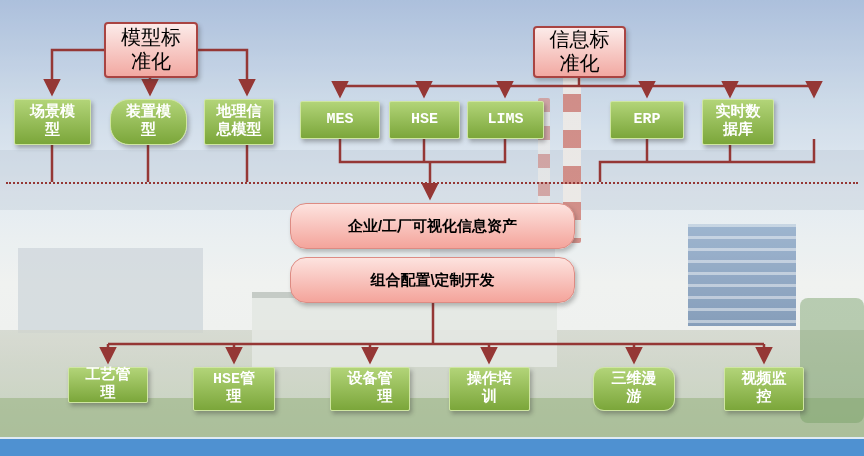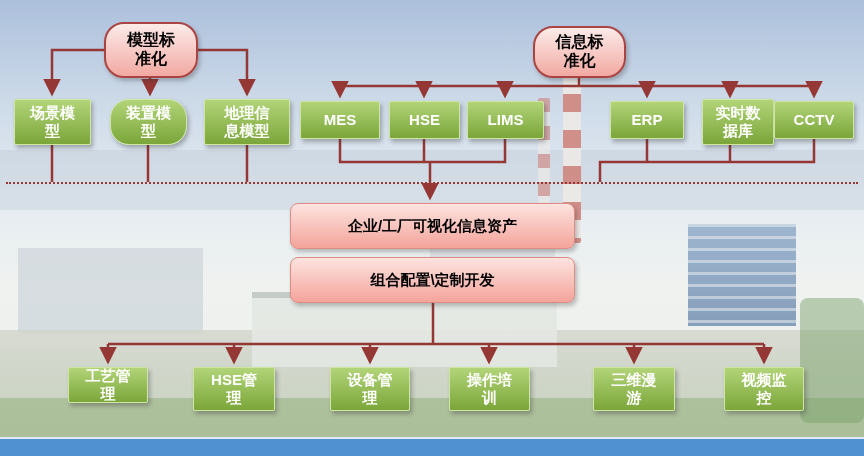--- a/index.html
+++ b/index.html
@@ -33,31 +33,32 @@
   
   .node{
     position:absolute;display:flex;align-items:center;justify-content:center;
     text-align:center;white-space:pre-line;line-height:1.18;
   }
   .green{
     color:#ffffff;font-weight:bold;font-size:15px;
     background:linear-gradient(#b2d478,#7ba63a);
     border:1px solid #cfe6a2;border-radius:2px;
     box-shadow:2px 3px 4px rgba(50,50,50,.35);
+    font-family:Liberation Mono, monospace;
   }
   .pink-top{
-    color:#000000;font-weight:bold;font-size:16px;
+    color:#000000;font-weight:normal;font-size:20px;
     background:linear-gradient(#fcebe9,#f2a9a2);
-    border:2px solid #a94442;border-radius:20px;
+    border:2px solid #a94442;border-radius:4px;
     box-shadow:2px 3px 4px rgba(50,50,50,.3);
   }
   .pink-mid{
     color:#000000;font-weight:bold;font-size:15px;
     background:linear-gradient(#fde3df,#f4a49b);
-    border:1px solid #dd8b83;border-radius:8px;
+    border:1px solid #dd8b83;border-radius:16px;
     box-shadow:2px 3px 4px rgba(50,50,50,.3);
   }
 </style>
 </head>
 <body>
 
 <div class="stage">
 
   <div class="bg">
     <div class="sky"></div>
@@ -123,39 +124,38 @@
 
   <div class="node pink-top" style="left:104px;top:22px;width:94px;height:56px;">模型标
 准化</div>
   <div class="node pink-top" style="left:533px;top:26px;width:93px;height:52px;">信息标
 准化</div>
 
   <div class="node green" style="left:14px;top:99px;width:77px;height:46px;">场景模
 型</div>
   <div class="node green" style="left:110px;top:99px;width:77px;height:46px;border-radius:19px;">装置模
 型</div>
-  <div class="node green" style="left:204px;top:99px;width:86px;height:46px;text-align:center;">地理信
+  <div class="node green" style="left:204px;top:99px;width:70px;height:46px;text-align:center;">地理信
 息模型</div>
   <div class="node green" style="left:300px;top:101px;width:80px;height:38px;">MES</div>
   <div class="node green" style="left:389px;top:101px;width:71px;height:38px;">HSE</div>
   <div class="node green" style="left:610px;top:101px;width:74px;height:38px;">ERP</div>
   <div class="node green" style="left:467px;top:101px;width:77px;height:38px;">LIMS</div>
   <div class="node green" style="left:694px;top:99px;width:72px;height:46px;margin-left:8px;">实时数
 据库</div>
-  <div class="node green" style="left:774px;top:101px;width:80px;height:38px;">CCTV</div>
 
   <div class="node pink-mid" style="left:290px;top:203px;width:285px;height:46px;">企业/工厂可视化信息资产</div>
   <div class="node pink-mid" style="left:290px;top:257px;width:285px;height:46px;">组合配置\定制开发</div>
 
   <div class="node green" style="left:68px;top:367px;width:80px;height:36px;">工艺管
 理</div>
   <div class="node green" style="left:193px;top:367px;width:82px;height:44px;">HSE管
 理</div>
-  <div class="node green" style="left:330px;top:367px;width:80px;height:44px;">设备管
+  <div class="node green" style="left:330px;top:367px;width:80px;height:44px;text-align:right;">设备管
 理</div>
   <div class="node green" style="left:449px;top:367px;width:81px;height:44px;">操作培
 训</div>
-  <div class="node green" style="left:593px;top:367px;width:82px;height:44px;">三维漫
+  <div class="node green" style="left:593px;top:367px;width:82px;height:44px;border-radius:11px;">三维漫
 游</div>
   <div class="node green" style="left:724px;top:367px;width:80px;height:44px;">视频监
 控</div>
 
 </div>
 
 </body></html>

